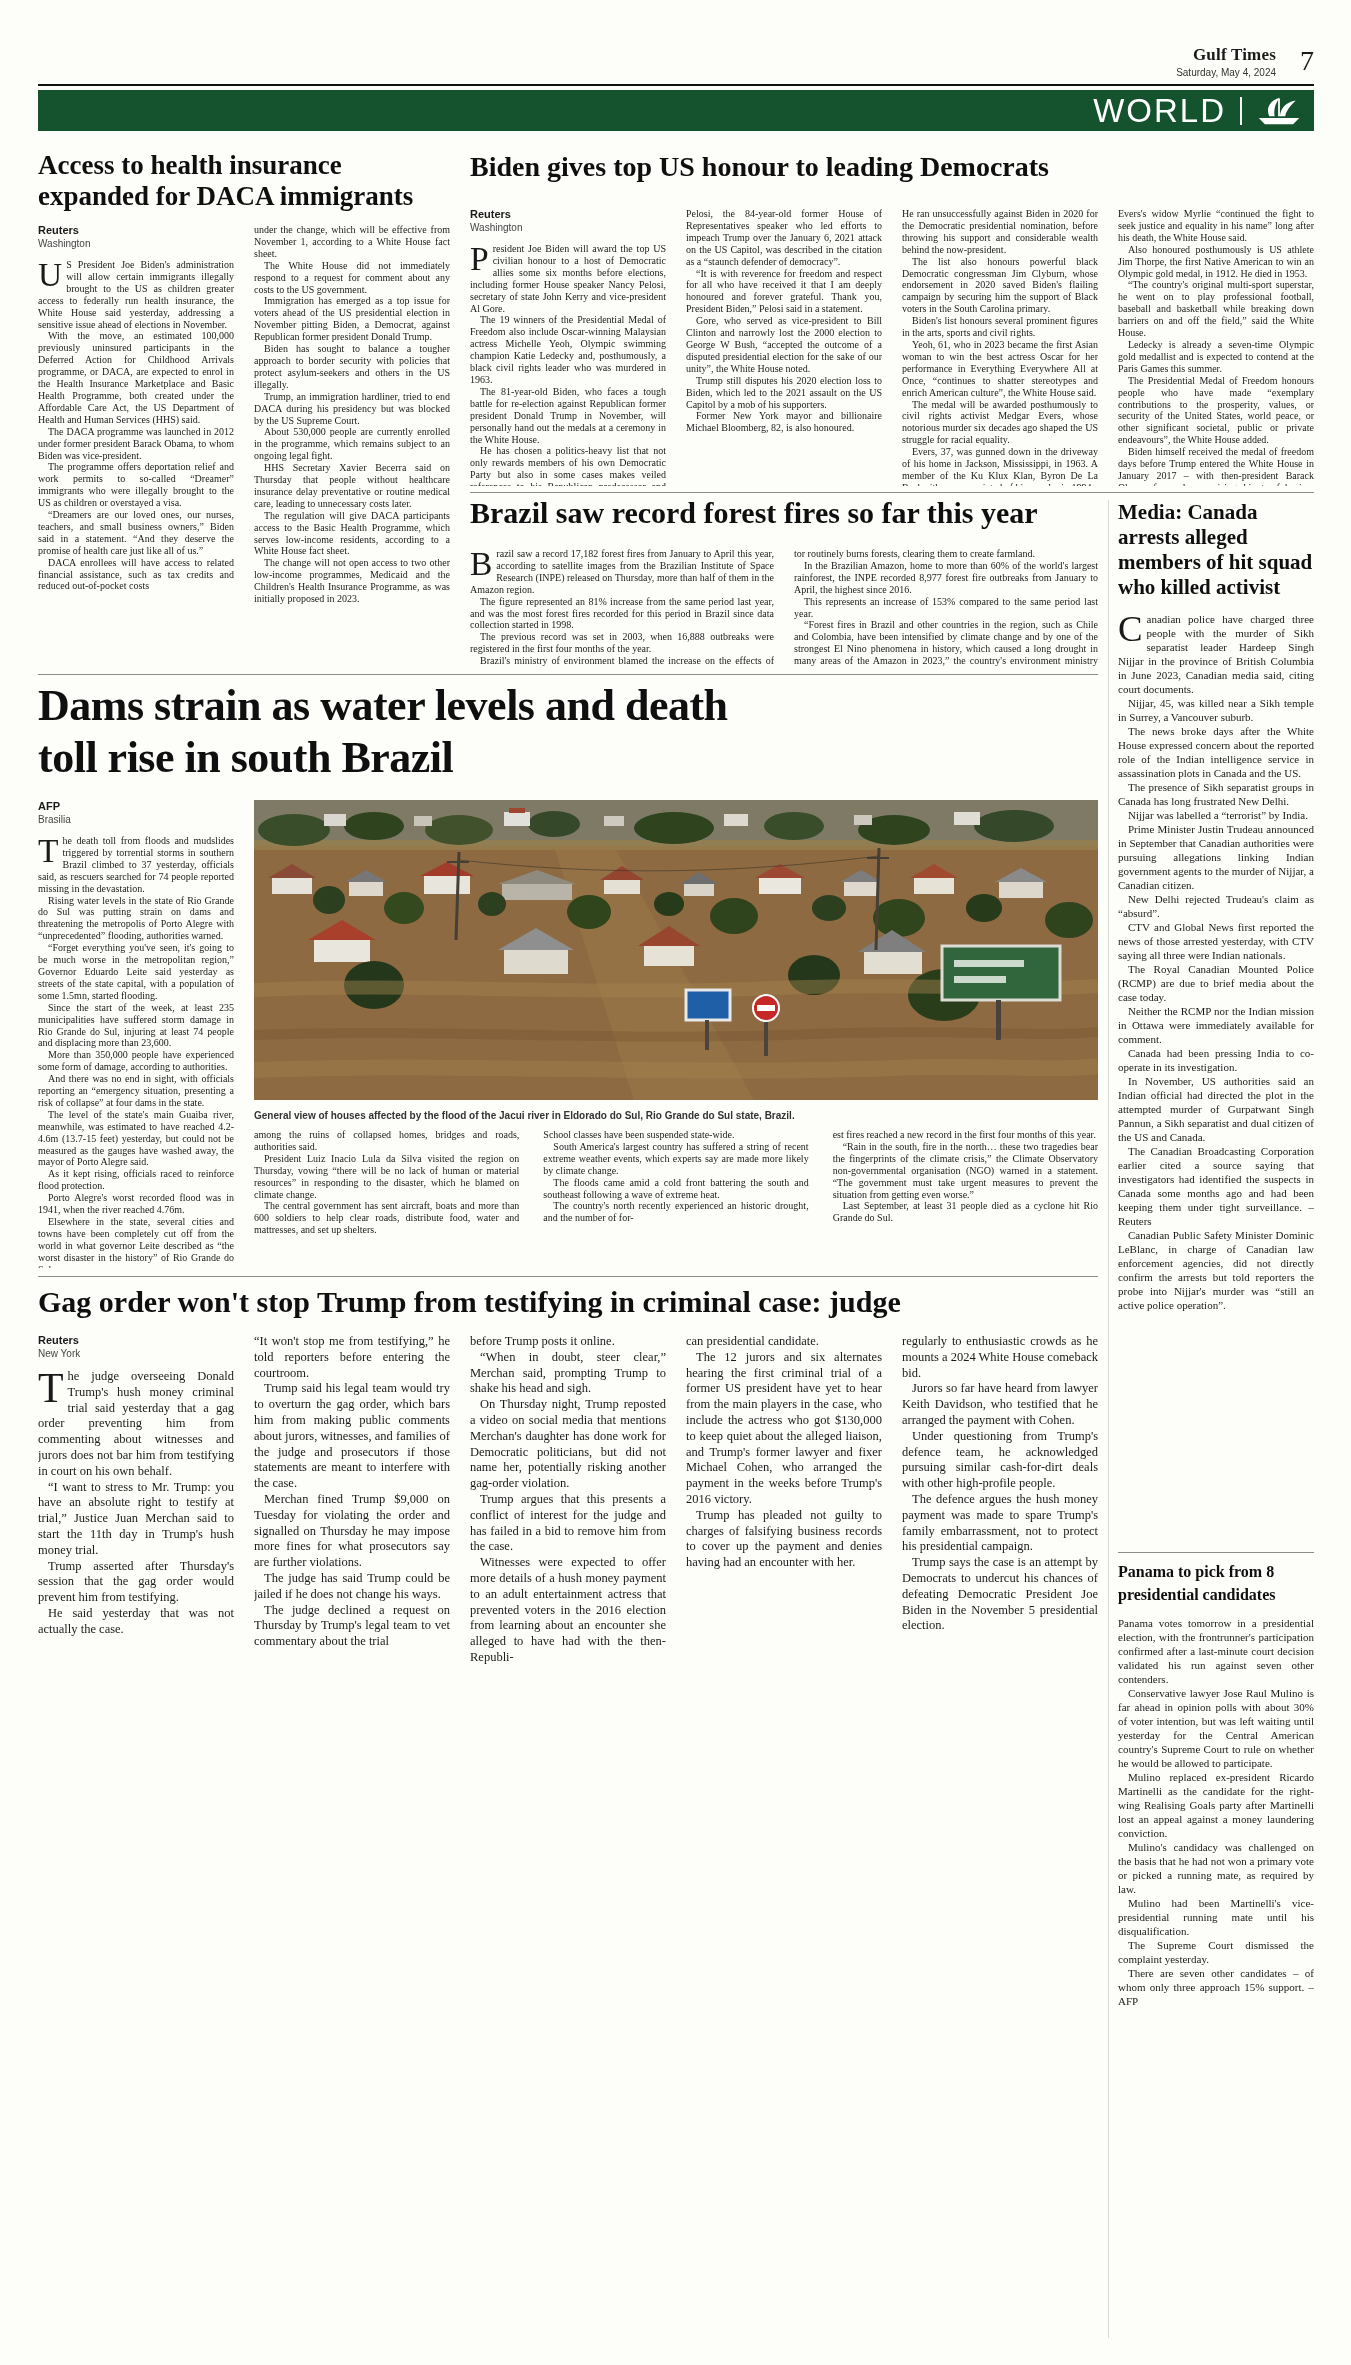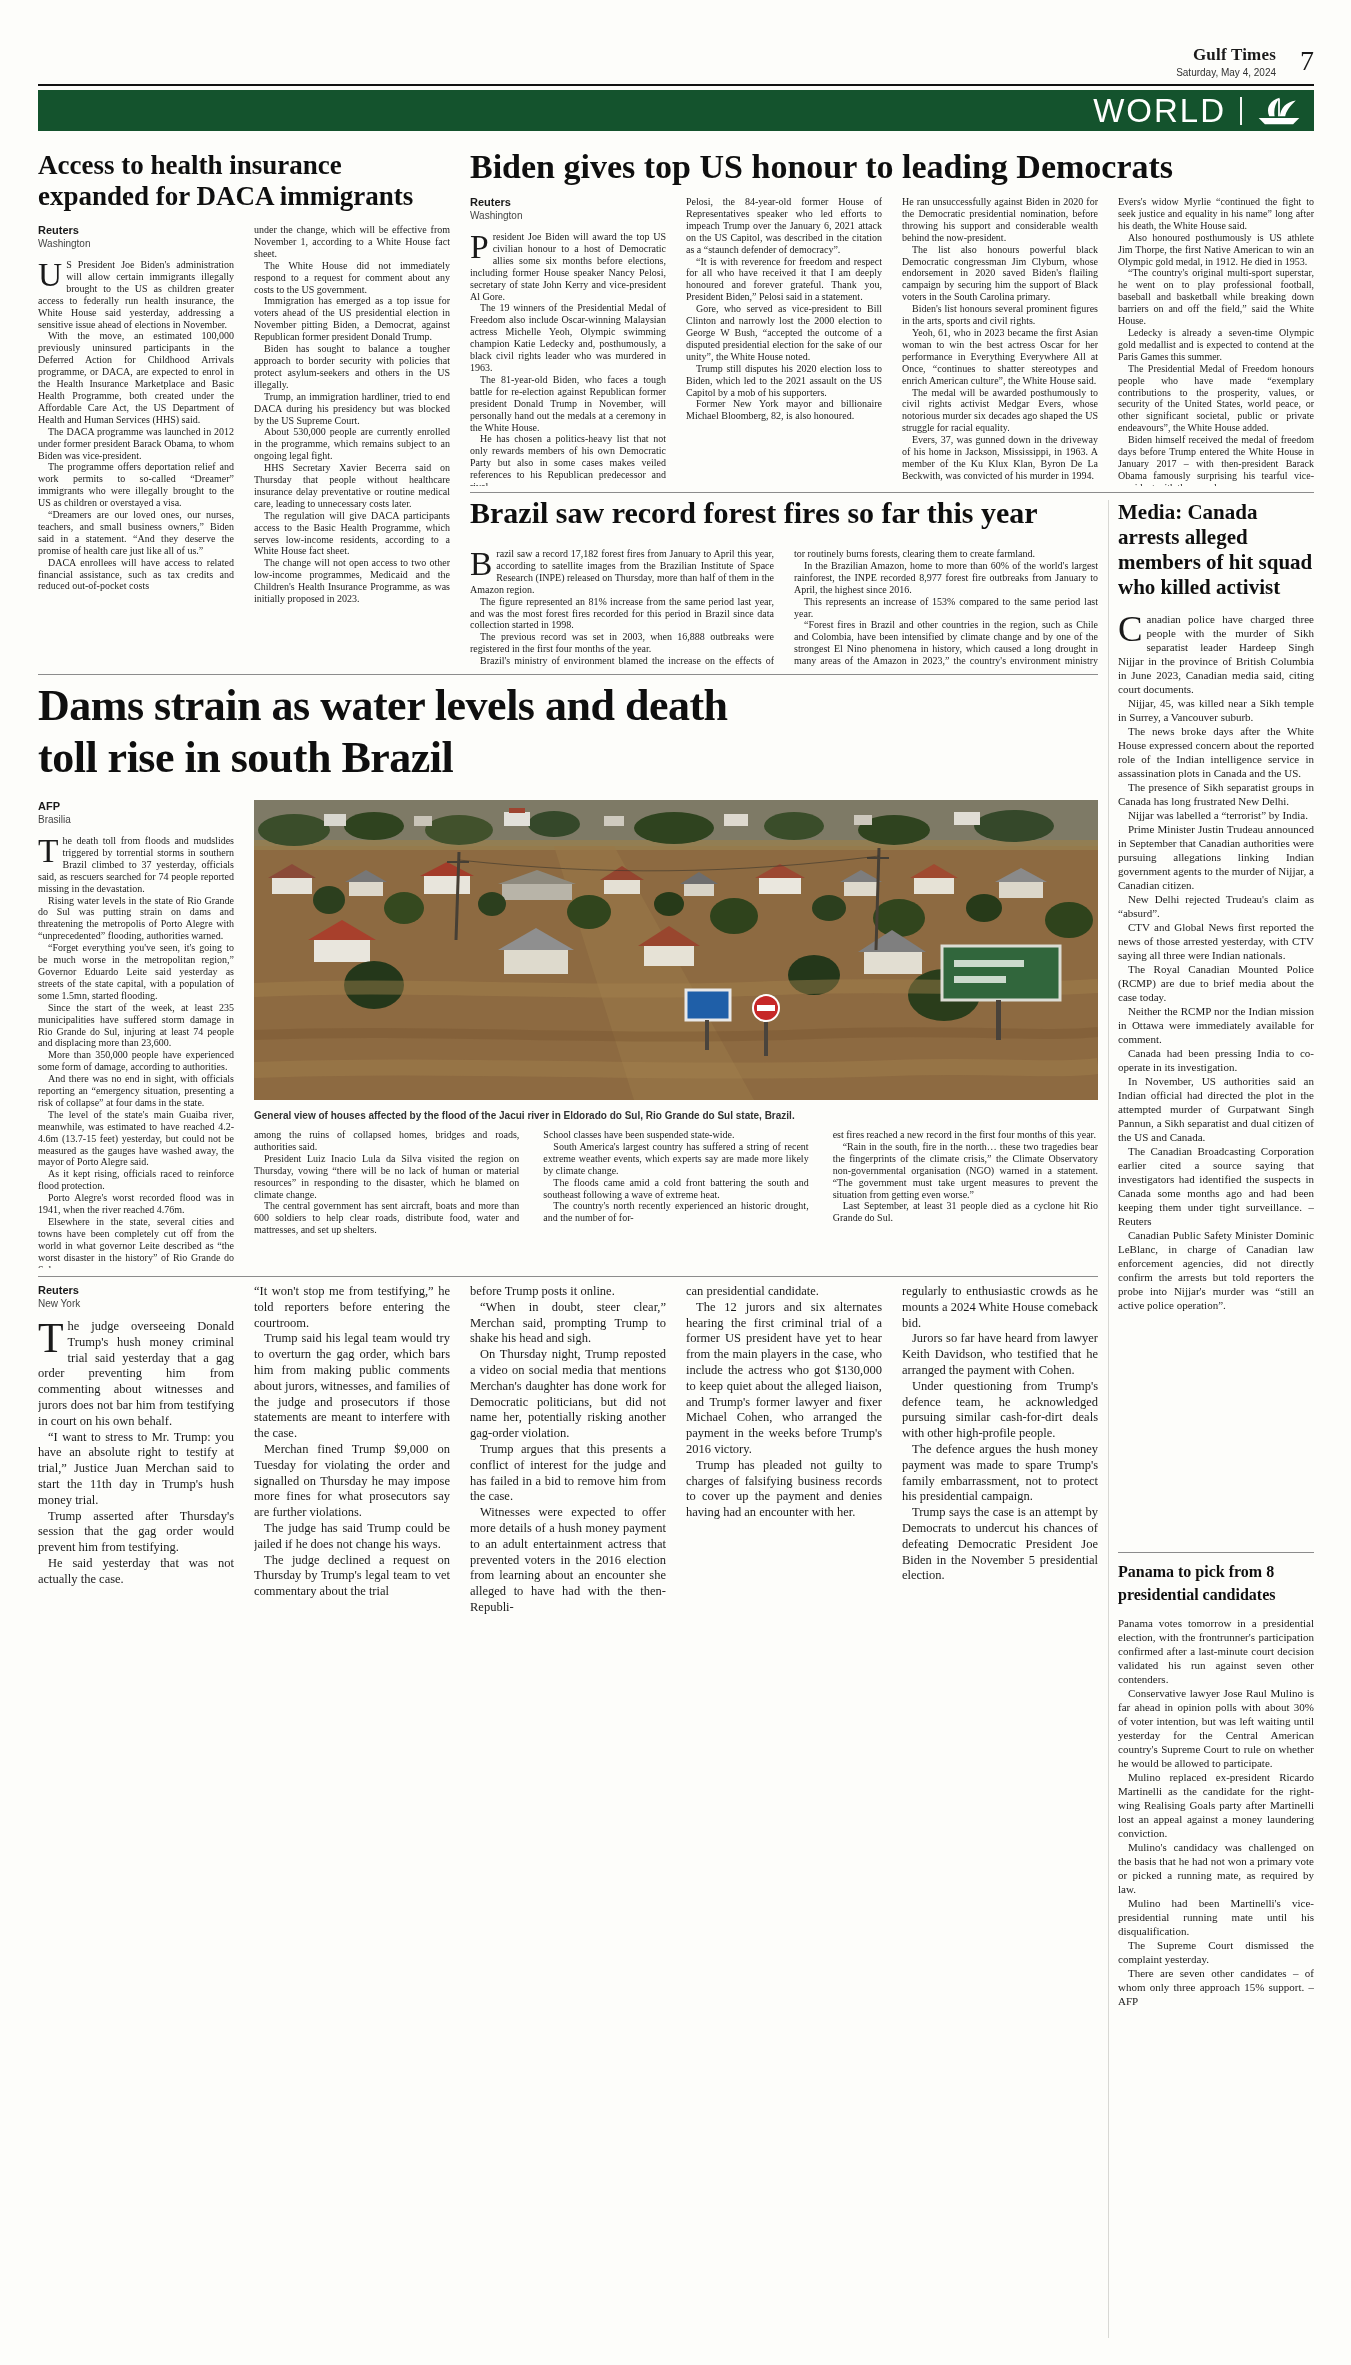--- a/index.html
+++ b/index.html
@@ -22,21 +22,21 @@
   .banner { position:absolute; left:38px; top:90px; width:1276px; height:41px; background:#14532d;
     display:flex; justify-content:flex-end; align-items:center; gap:14px; padding-right:12px; box-sizing:border-box; }
   .world-title { color:#fff; font-family:"Liberation Sans",sans-serif; font-size:33px; letter-spacing:2px; }
   .banner-sep { width:2px; height:28px; background:rgba(255,255,255,.95); }
   .ship svg { display:block; }
 
   
   .art { position:absolute; overflow:hidden; }
   .hl { margin:0; font-weight:600; color:#0f0f0f; }
   .hl-daca { font-size:27px; line-height:31px; margin-bottom:12px; }
-  .hl-biden { font-size:34px; line-height:34px; margin-bottom:12px; }
+  .hl-biden { font-size:28px; line-height:34px; margin-bottom:24px; }
   .hl-brazil { font-size:30px; line-height:26px; font-weight:700; margin-bottom:22px; }
   .hl-canada { font-size:21px; line-height:25px; font-weight:700; margin-bottom:12px; }
   .hl-dams { font-size:44px; line-height:52px; font-weight:700; letter-spacing:-.5px; max-width:705px; margin-bottom:16px; }
   .hl-panama { font-size:16px; line-height:23px; font-weight:700; margin-bottom:10px; }
   .hl-trump { font-size:30px; line-height:36px; margin-bottom:14px; }
 
   .byline { margin-bottom:10px; }
   .agency { font-family:"Liberation Sans",sans-serif; font-weight:700; font-size:11px; }
   .place  { font-family:"Liberation Sans",sans-serif; font-size:10px; color:#444; margin-top:2px; }
 
@@ -392,20 +392,21 @@
           <p>Mulino had been Martinelli's vice-presidential running mate until his disqualification.</p>
           <p>The Supreme Court dismissed the complaint yesterday.</p>
           <p>There are seven other candidates – of whom only three approach 15% support. – AFP</p>
         </div>
     </div>
   </section>
 
   <div class="rule rule-trump"></div>
 
   <section class="art trump">
+    <h2 class="hl hl-trump">Gag order won't stop Trump from testifying in criminal case: judge</h2>
     <div class="bodyrow">
       <div class="col dc">
         <div class="byline">
           <div class="agency">Reuters</div>
           <div class="place">New York</div>
         </div>
         <div class="paras">
             <p>The judge overseeing Donald Trump's hush money criminal trial said yesterday that a gag order preventing him from commenting about witnesses and jurors does not bar him from testifying in court on his own behalf.</p>
             <p>“I want to stress to Mr. Trump: you have an absolute right to testify at trial,” Justice Juan Merchan said to start the 11th day in Trump's hush money trial.</p>
             <p>Trump asserted after Thursday's session that the gag order would prevent him from testifying.</p>

